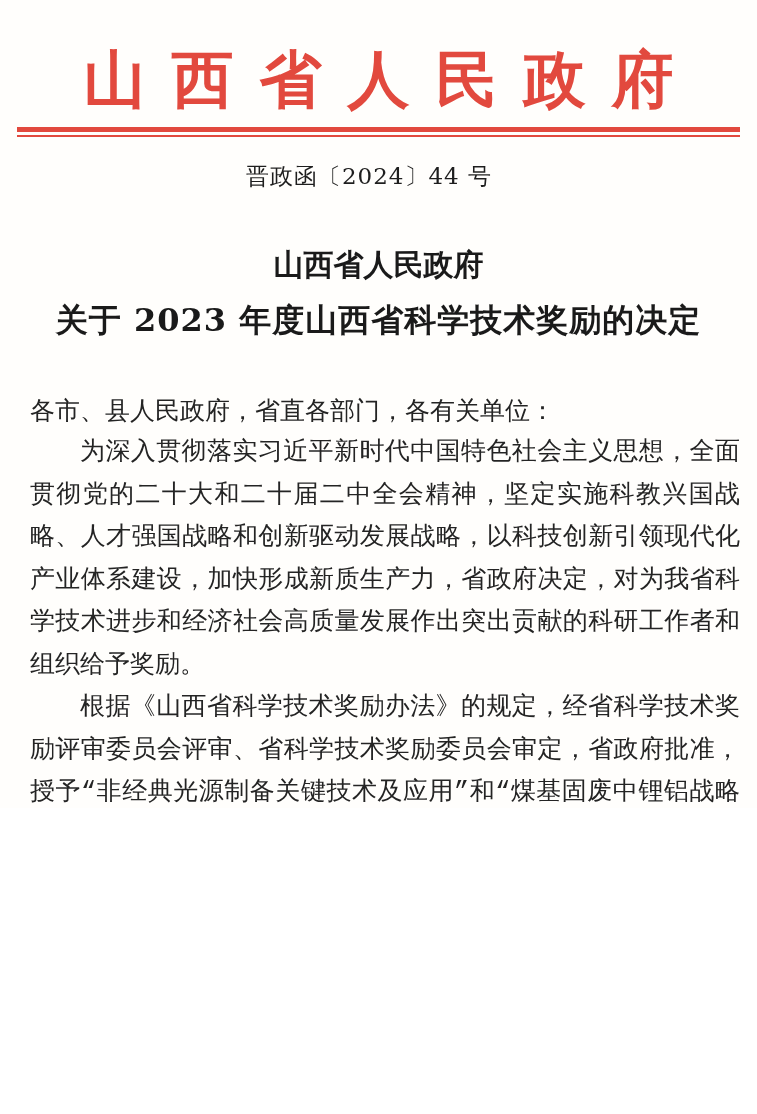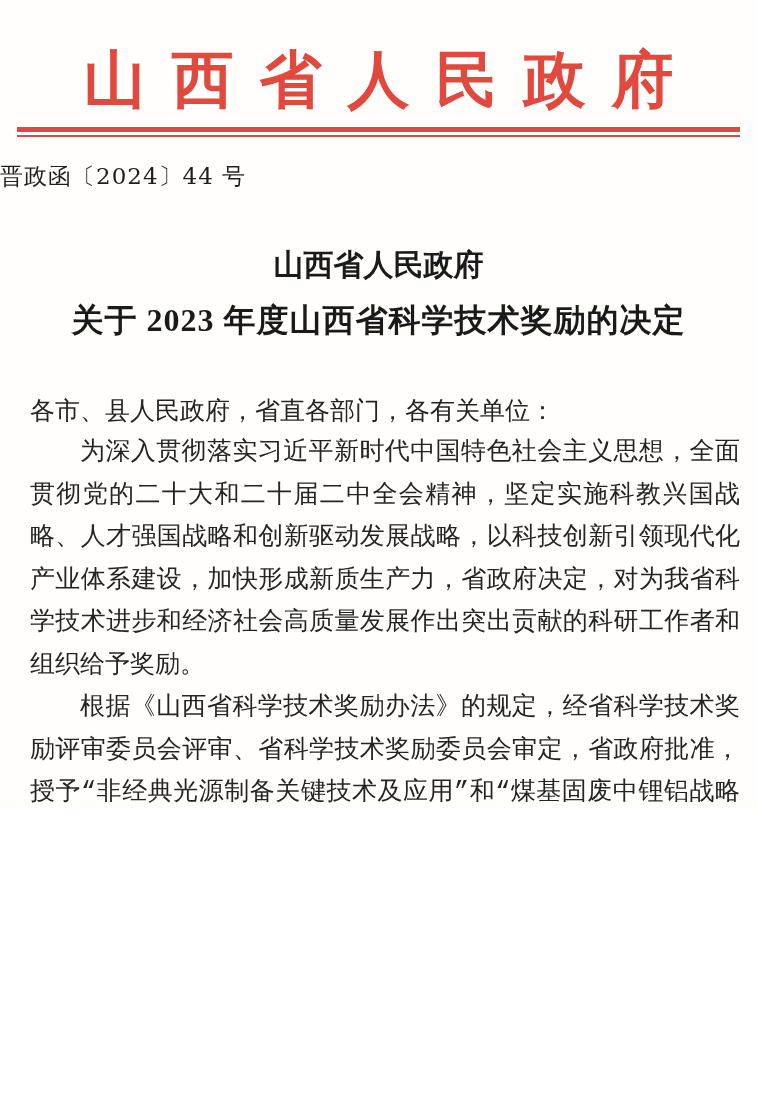--- a/index.html
+++ b/index.html
@@ -41,42 +41,41 @@
   .header-rule{
     margin:12px 17px 0 17px;
   }
   .header-rule .thick{height:5px;background:var(--red);}
   .header-rule .gap{height:3px;}
   .header-rule .thin{height:2px;background:var(--red);}
   
   .doc-number{
     margin-top:24px;
     padding-right:19px;
-    text-align:left;
+    text-align:center;
     font-size:23px;
     letter-spacing:1px;
     color:#1e1e1e;
   }
   
   .title-block{
     margin-top:54px;
     text-align:center;
     font-weight:bold;
     color:#1a1a1a;
   }
   .title-line1{
     font-size:30px;
     line-height:1.25;
   }
   .title-line2{
     font-size:32px;
     line-height:1.25;
     margin-top:16px;
     letter-spacing:1px;
-    font-family:Liberation Serif, serif;
   }
   
   .body-text{
     margin-top:50px;
     padding:0 17px 0 30px;
     font-size:25px;
     line-height:42.5px;
     text-align:justify;
     color:#242424;
   }

